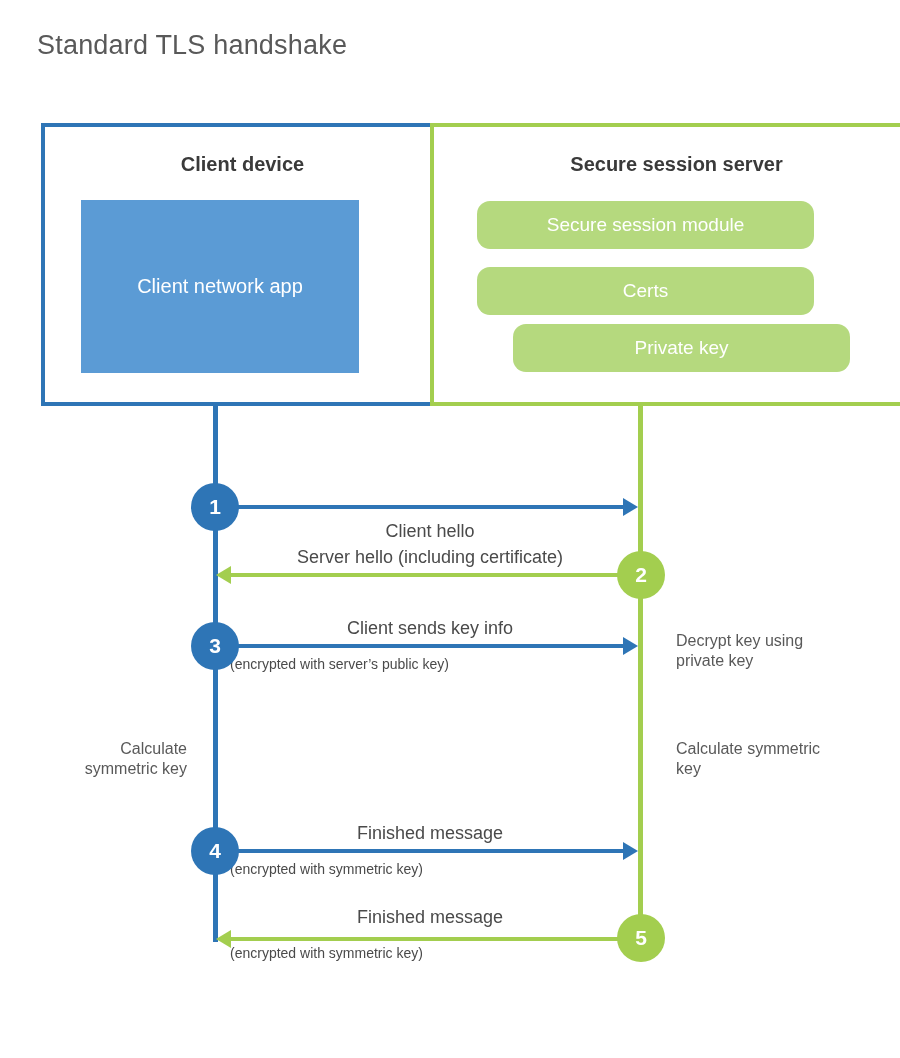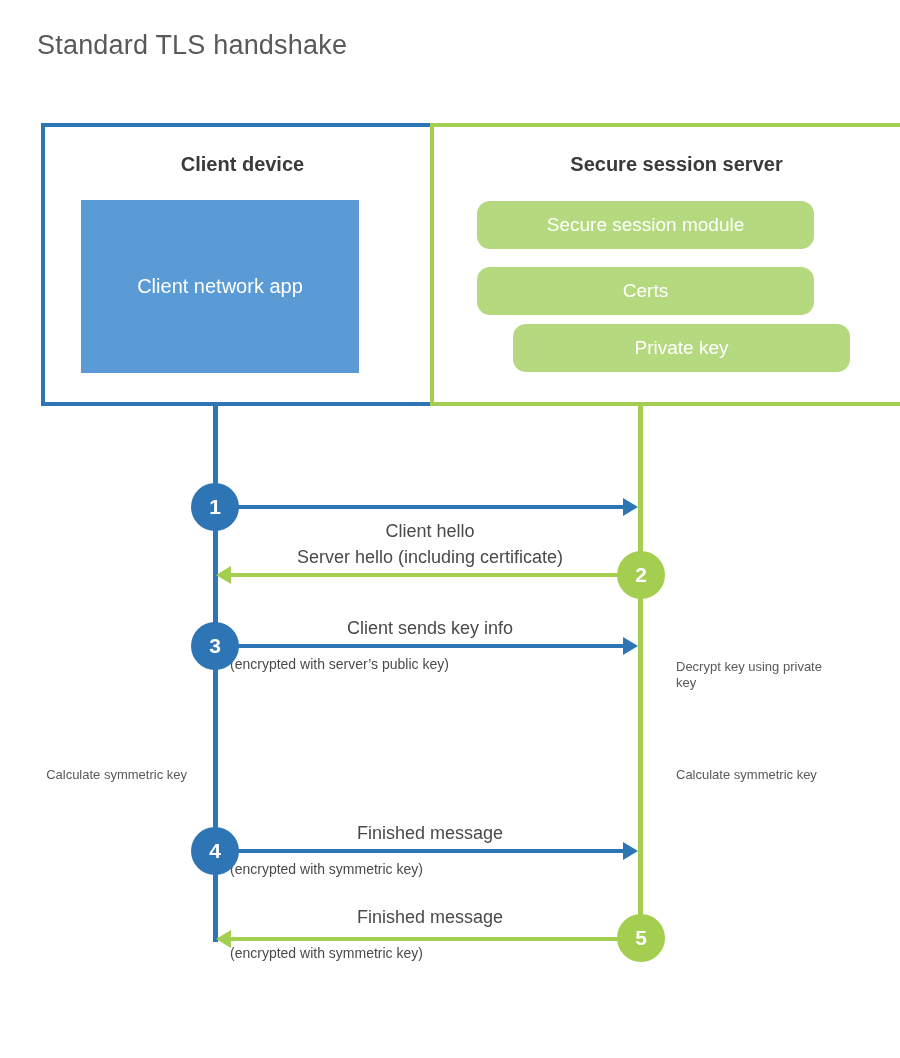--- a/index.html
+++ b/index.html
@@ -69,21 +69,21 @@
   
   .msg-label{
     position:absolute;left:230px;width:400px;text-align:center;
     font-size:18px;color:var(--text-mid);
   }
   .msg-sublabel{
     position:absolute;left:230px;width:400px;text-align:left;
     font-size:14px;color:var(--text-mid);
   }
   .side-note{
-    position:absolute;font-size:13px;line-height:1.25;color:var(--text-note);margin-top:28px;
+    position:absolute;font-size:16px;line-height:1.25;color:var(--text-note);
   }
   .note-right{left:676px;width:150px;text-align:left;}
   .note-left{left:45px;width:142px;text-align:right;}
 </style>
 </head>
 <body>
 
 <div class="canvas">
 
   <div class="diagram-title">Standard TLS handshake</div>

